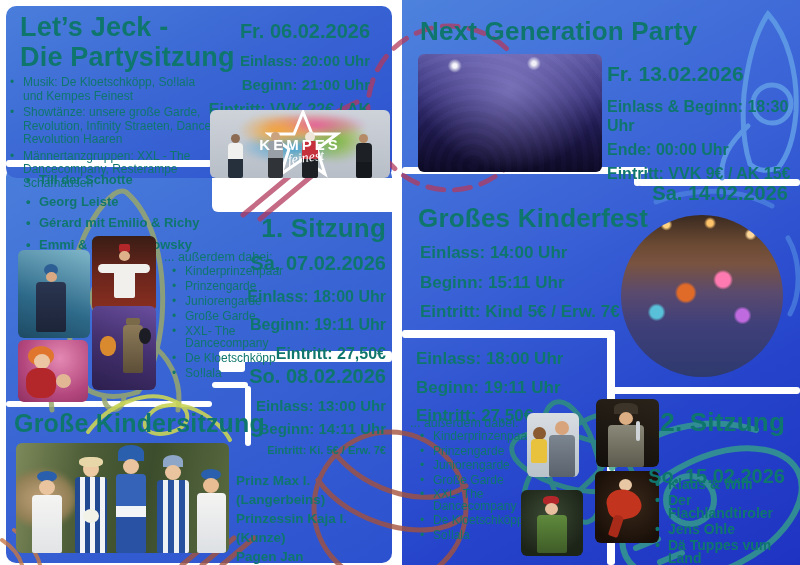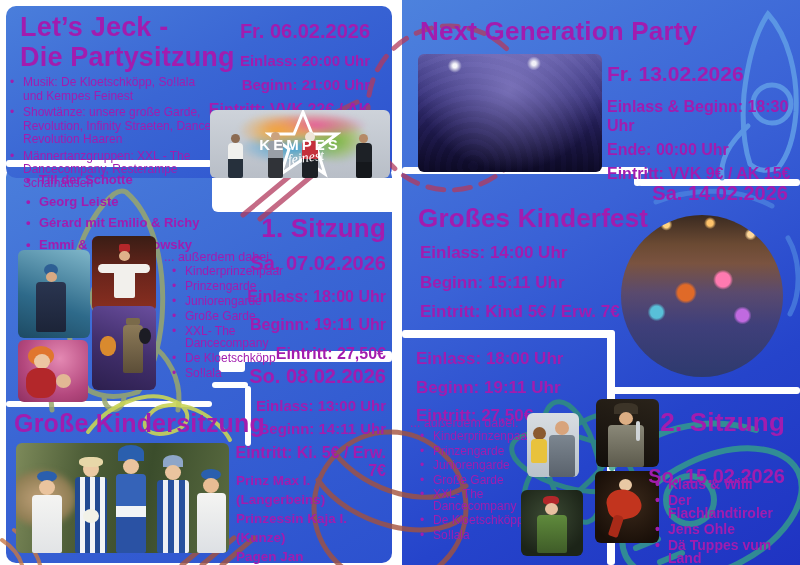--- a/index.html
+++ b/index.html
@@ -2,21 +2,21 @@
 <html><head>
 <meta charset="utf-8">
 <style>
   html,body{margin:0;padding:0;background:#ffffff;}
   .stage{position:relative;width:800px;height:565px;background:#ffffff;overflow:hidden;
          font-family:"Liberation Sans",sans-serif;color:#ffffff;}
   .panel{position:absolute;background:linear-gradient(150deg,#4a7edb 0%,#3a66d4 45%,#2c51cf 100%);
          border-radius:10px;}
   .rbase{position:absolute;background:linear-gradient(150deg,#4d82dd 0%,#3a62d6 40%,#2544cb 72%,#1f33c2 100%);}
   .wline{position:absolute;background:#ffffff;border-radius:3px;}
-  .txt{position:absolute;color:#a21caf;line-height:1.15;}
+  .txt{position:absolute;color:#0f766e;line-height:1.15;}
   .b{font-weight:bold;}
   .title{font-weight:bold;font-size:26px;letter-spacing:.2px;}
   .date{font-weight:bold;font-size:20px;}
   .info{font-weight:bold;font-size:16px;}
   ul.blist{list-style:none;margin:0;padding:0;}
   ul.blist li{position:relative;padding-left:13px;margin:0 0 3px 0;}
   ul.blist li::before{content:"•";position:absolute;left:0;top:0;}
   .photo{position:absolute;overflow:hidden;border-radius:6px;}
   .ab{position:absolute;}
   .doodles{position:absolute;left:0;top:0;pointer-events:none;}
@@ -191,21 +191,21 @@
     <div class="date" style="margin-bottom:13px;">Sa. 07.02.2026</div>
     <div class="info" style="margin-bottom:10px;">Einlass: 18:00 Uhr</div>
     <div class="info" style="margin-bottom:10px;">Beginn: 19:11 Uhr</div>
     <div class="info">Eintritt: 27,50€</div>
   </div>
 
   <div class="txt" style="left:230px;top:365px;width:156px;text-align:right;">
     <div class="date" style="margin-bottom:9px;">So. 08.02.2026</div>
     <div class="info" style="font-size:15px;margin-bottom:6px;">Einlass: 13:00 Uhr</div>
     <div class="info" style="font-size:15px;margin-bottom:6px;">Beginn: 14:11 Uhr</div>
-    <div class="info" style="font-size:16px;">Eintritt: Ki. 5€ / Erw. 7€</div>
+    <div class="info" style="font-size:11px;">Eintritt: Ki. 5€ / Erw. 7€</div>
   </div>
 
   <div class="txt title" style="left:14px;top:409px;font-size:25px;">Große Kindersitzung</div>
   <div class="photo" style="left:16px;top:443px;width:213px;height:110px;
               background:linear-gradient(100deg,#7d8a5a 0%,#4e5e38 30%,#3b4d2c 60%,#5a6b40 100%);">
     <div class="ab" style="left:-10px;top:28px;width:70px;height:55px;border-radius:50%;filter:blur(3px);background:radial-gradient(ellipse,#c2a27a,#8a7a50 70%,transparent);"></div>
     <div class="ab" style="left:14px;top:28px;width:34px;height:82px;">
       <div class="head" style="left:7px;top:0;width:20px;height:11px;background:#2a5fae;"></div>
       <div class="head" style="left:9px;top:9px;width:16px;height:15px;background:#eac49e;"></div>
       <div class="figbody" style="left:2px;top:24px;width:30px;height:58px;background:linear-gradient(#f4f4f2,#e2e4e6);"></div>

